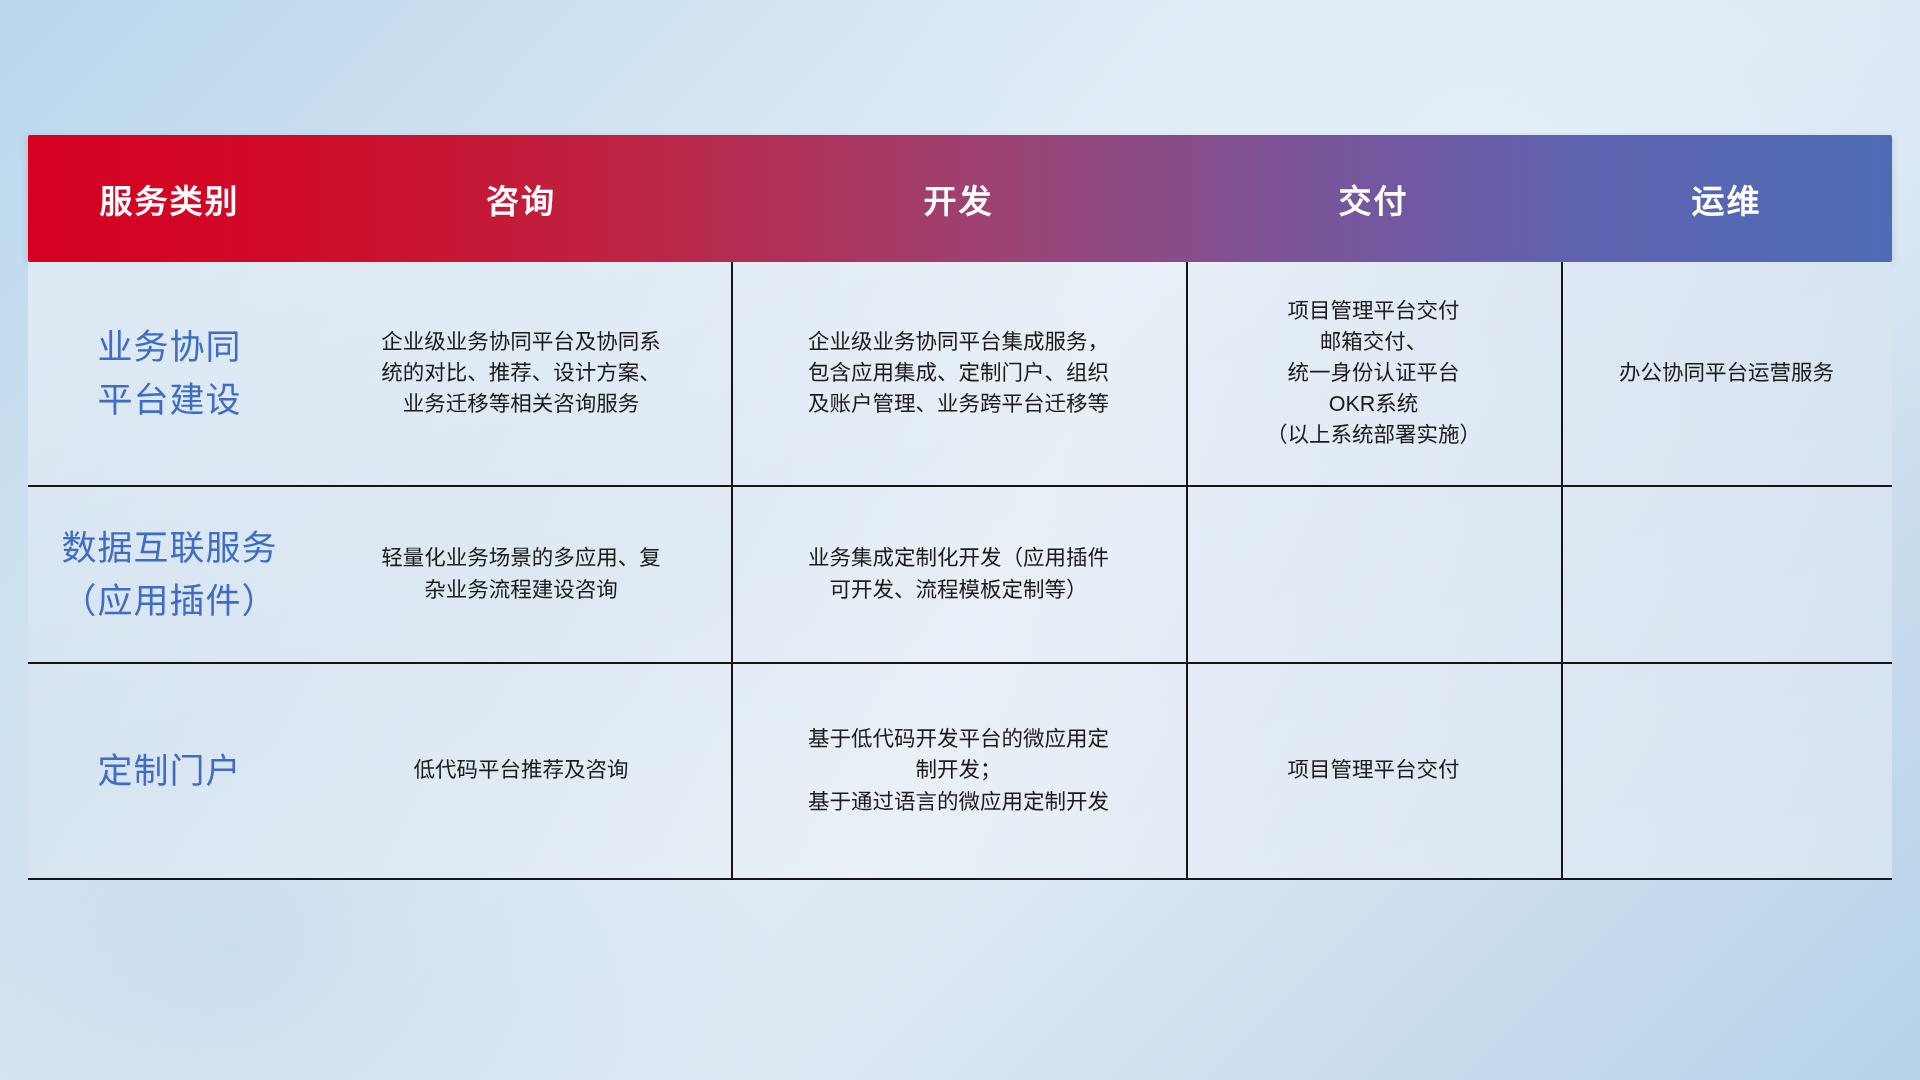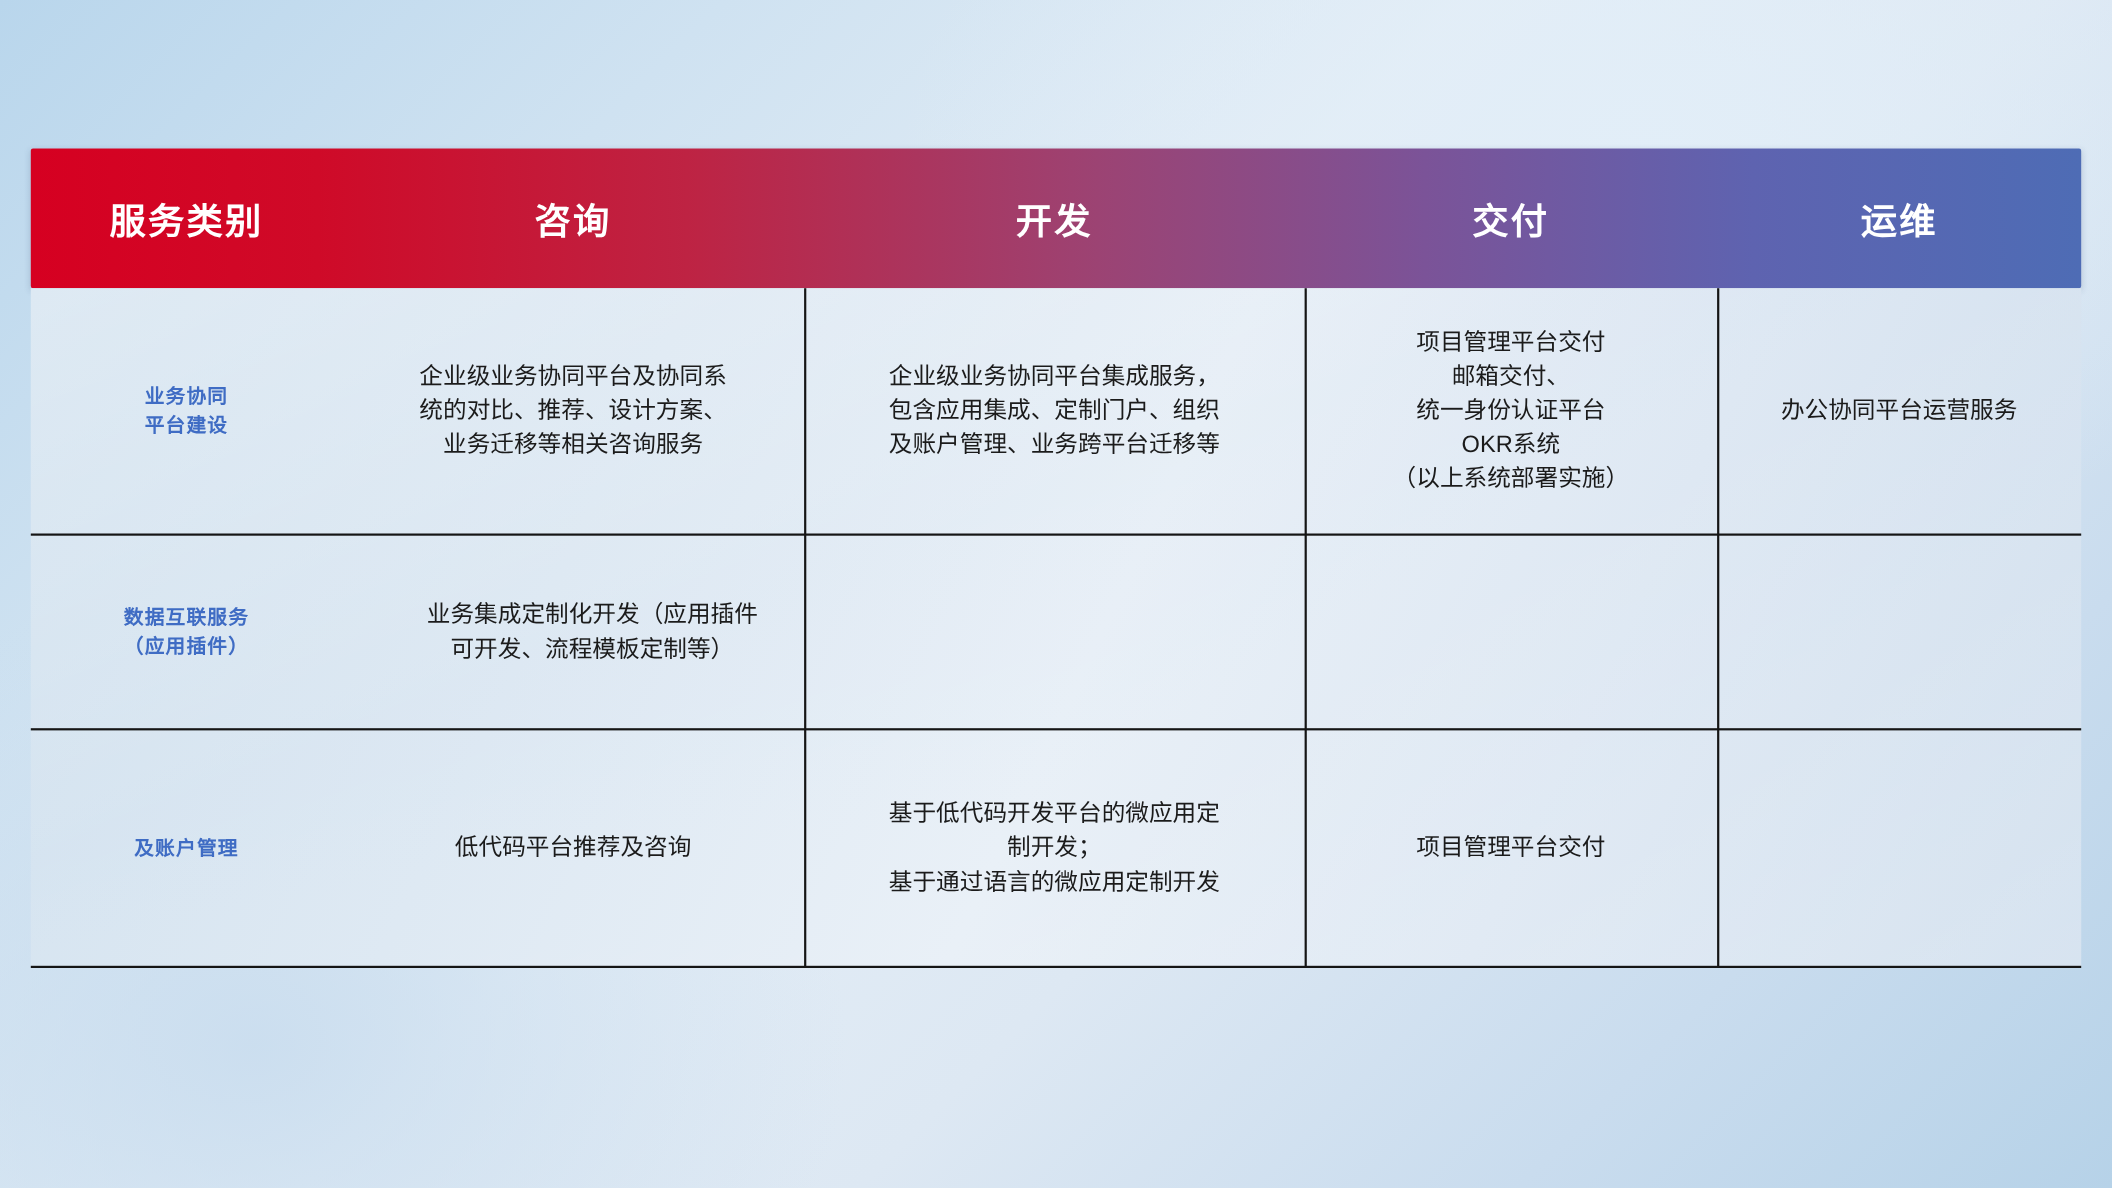--- a/index.html
+++ b/index.html
@@ -95,22 +95,22 @@
     box-sizing: border-box;
     text-align: center;
     color: #1b1b1b;
     font-size: 21.5px;
     line-height: 1.45;
     white-space: pre-line;
   }
 
   .td.cat {
     color: #3f6cc4;
-    font-weight: 700;
-    font-size: 18px;
+    font-weight: 400;
+    font-size: 35px;
     line-height: 1.5;
     letter-spacing: 1px;
   }
 
   
   .vline {
     position: absolute;
     top: 0;
     bottom: 0;
     width: 2px;
@@ -164,28 +164,30 @@
 邮箱交付、
 统一身份认证平台
 OKR系统
 （以上系统部署实施）</div>
         <div class="td col-4">办公协同平台运营服务</div>
       </div>
 
       <div class="trow row-h2">
         <div class="td cat col-0">数据互联服务
 （应用插件）</div>
+        <div class="td col-1">轻量化业务场景的多应用、复
+杂业务流程建设咨询</div>
         <div class="td col-2">业务集成定制化开发（应用插件
 可开发、流程模板定制等）</div>
         <div class="td col-3"></div>
         <div class="td col-4"></div>
       </div>
 
       <div class="trow row-h3 last">
-        <div class="td cat col-0">及账户管理</div>
+        <div class="td cat col-0">定制门户</div>
         <div class="td col-1">低代码平台推荐及咨询</div>
         <div class="td col-2">基于低代码开发平台的微应用定
 制开发；
 基于通过语言的微应用定制开发</div>
         <div class="td col-3">项目管理平台交付</div>
         <div class="td col-4"></div>
       </div>
 
     </div>
   </div>

